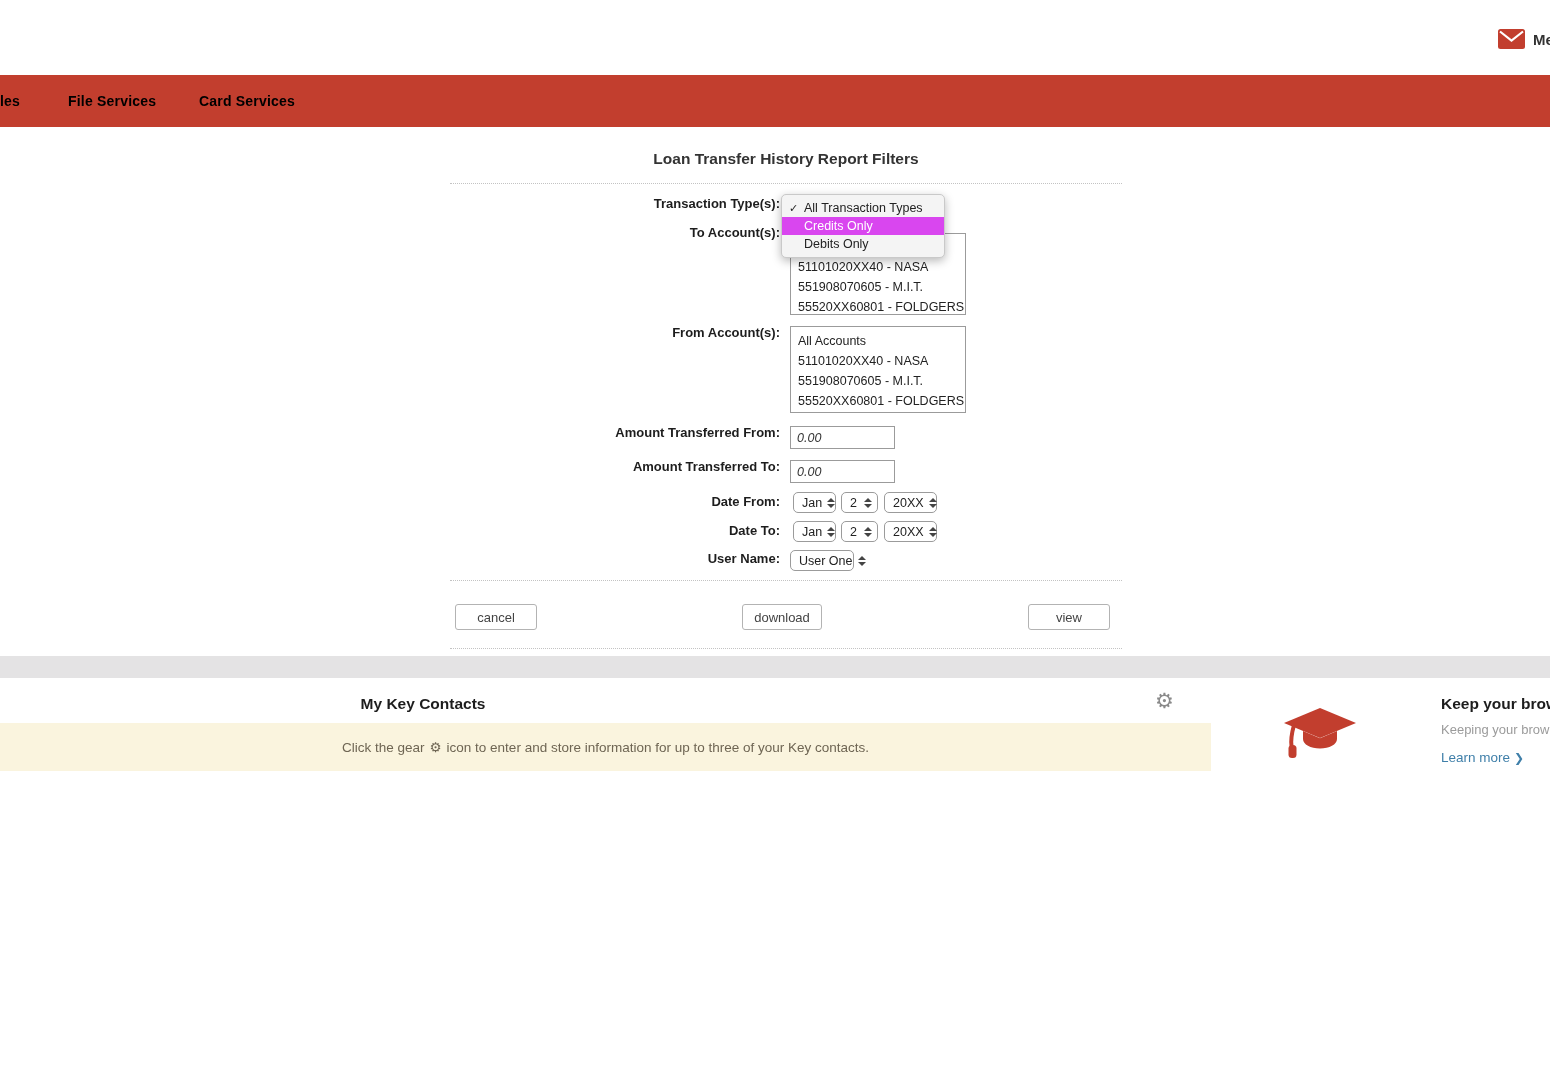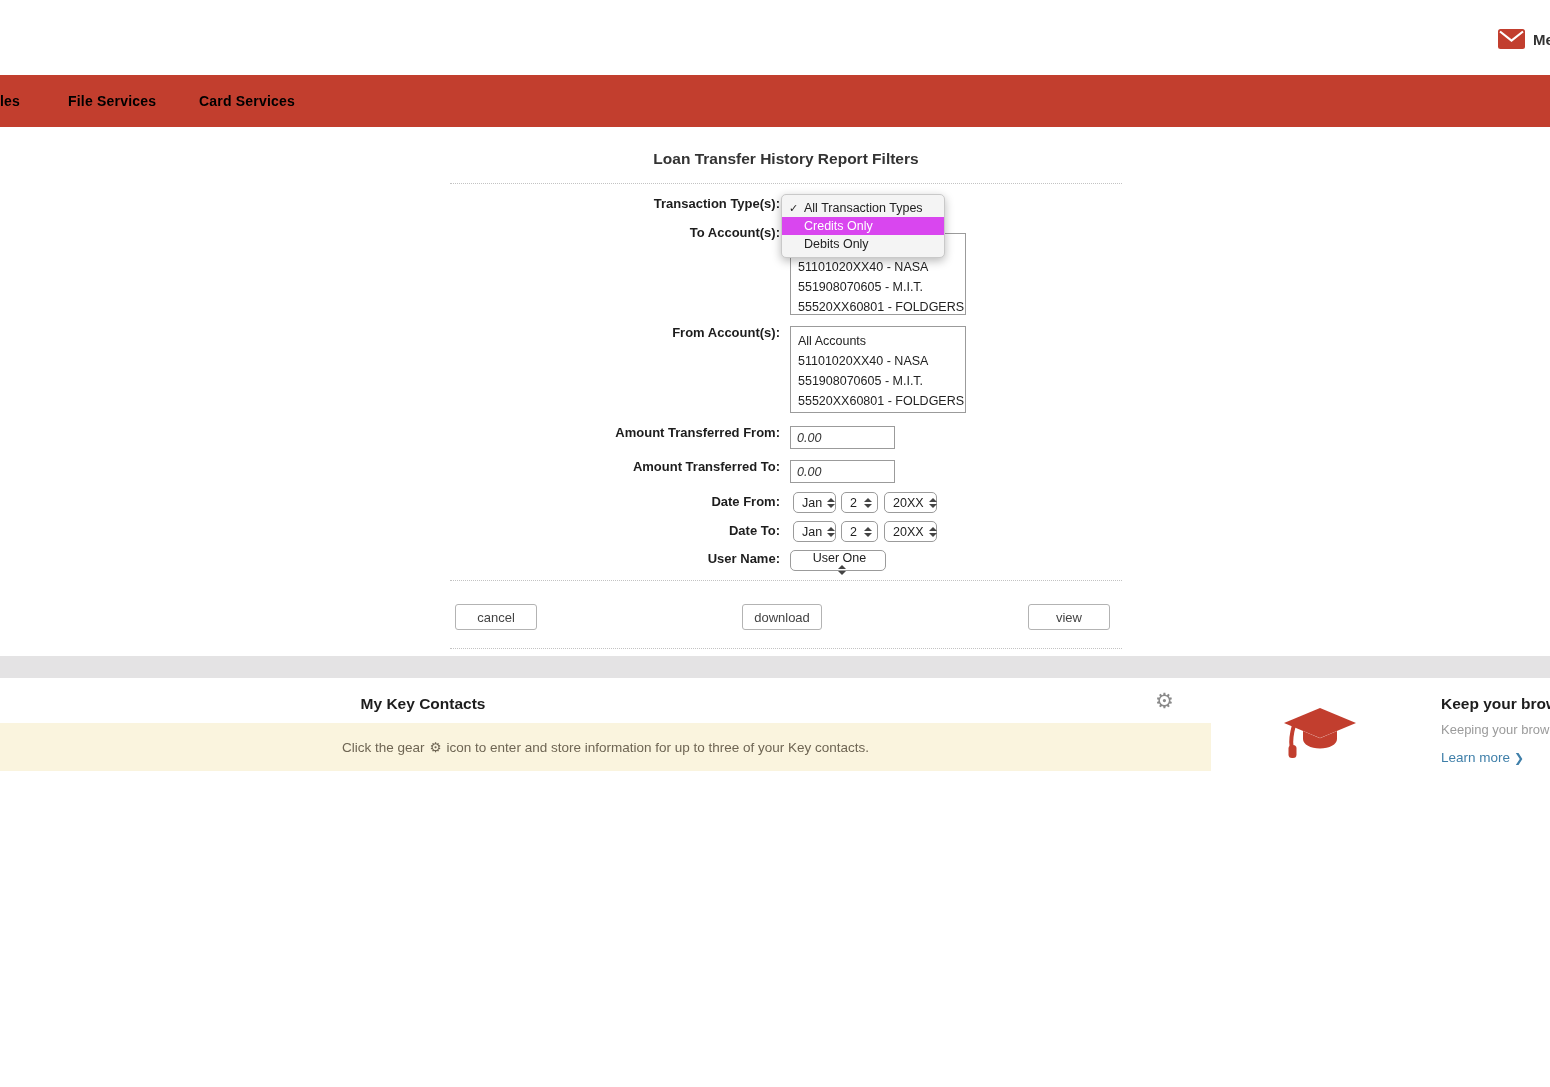--- a/index.html
+++ b/index.html
@@ -66,21 +66,21 @@
   .arrows { display:flex; flex-direction:column; gap:2px; margin-left:5px; }
   .arrows i { display:block; width:0; height:0; border-left:4px solid transparent; border-right:4px solid transparent; }
   .arrows .up { border-bottom:4px solid #444; }
   .arrows .dn { border-top:4px solid #444; }
   .sel-df-m { left:793px; top:492px; width:43px; }
   .sel-df-d { left:841px; top:492px; width:37px; }
   .sel-df-y { left:884px; top:492px; width:53px; }
   .sel-dt-m { left:793px; top:521px; width:43px; }
   .sel-dt-d { left:841px; top:521px; width:37px; }
   .sel-dt-y { left:884px; top:521px; width:53px; }
-  .sel-un   { left:790px; top:550px; width:96px;flex-direction:column; }
+  .sel-un   { left:790px; top:550px; width:64px; }
 
   
   .btn { position:absolute; height:26px; background:#fff; border:1px solid #b3b3b3;
     border-radius:3px; font-size:13px; color:#444; text-align:center; line-height:23px;
     cursor:pointer; font-family:"Liberation Sans", sans-serif; }
   .btn-cancel   { left:455px;  top:604px; width:82px; }
   .btn-download { left:742px;  top:604px; width:80px; }
   .btn-view     { left:1028px; top:604px; width:82px; }
 
   

